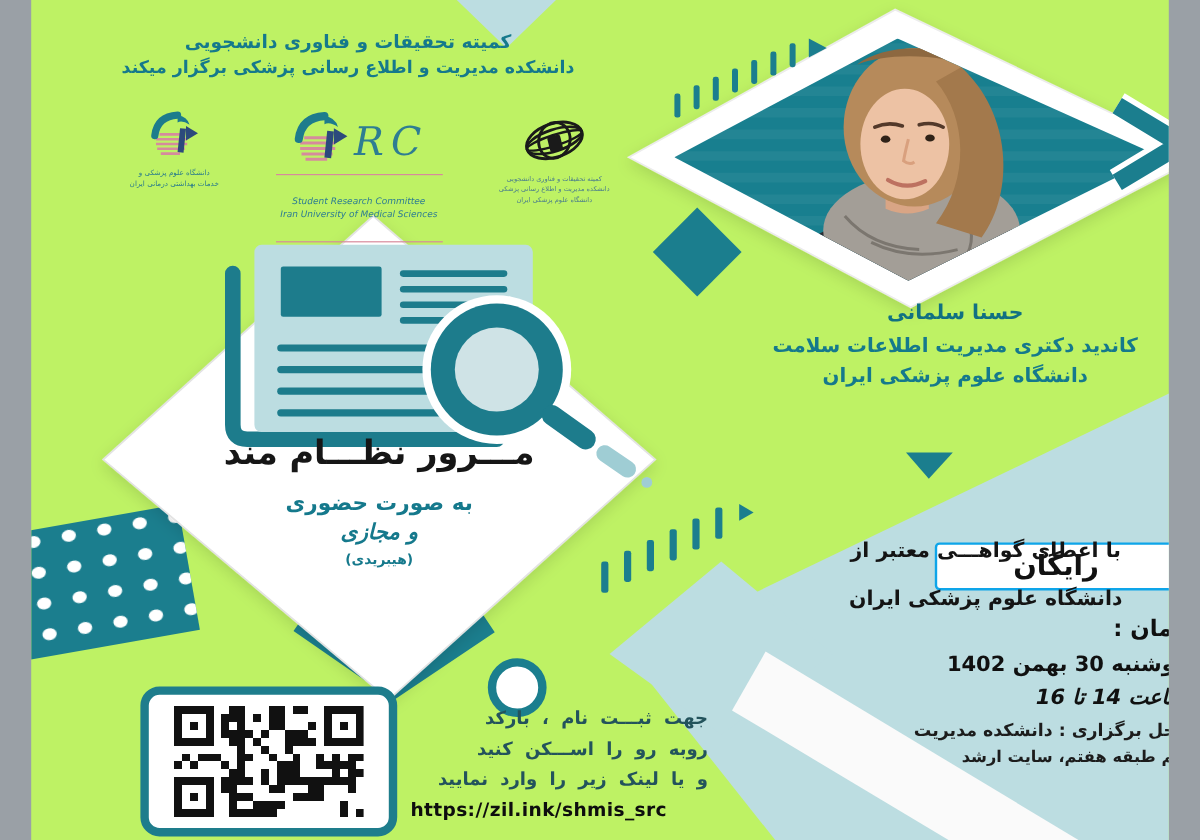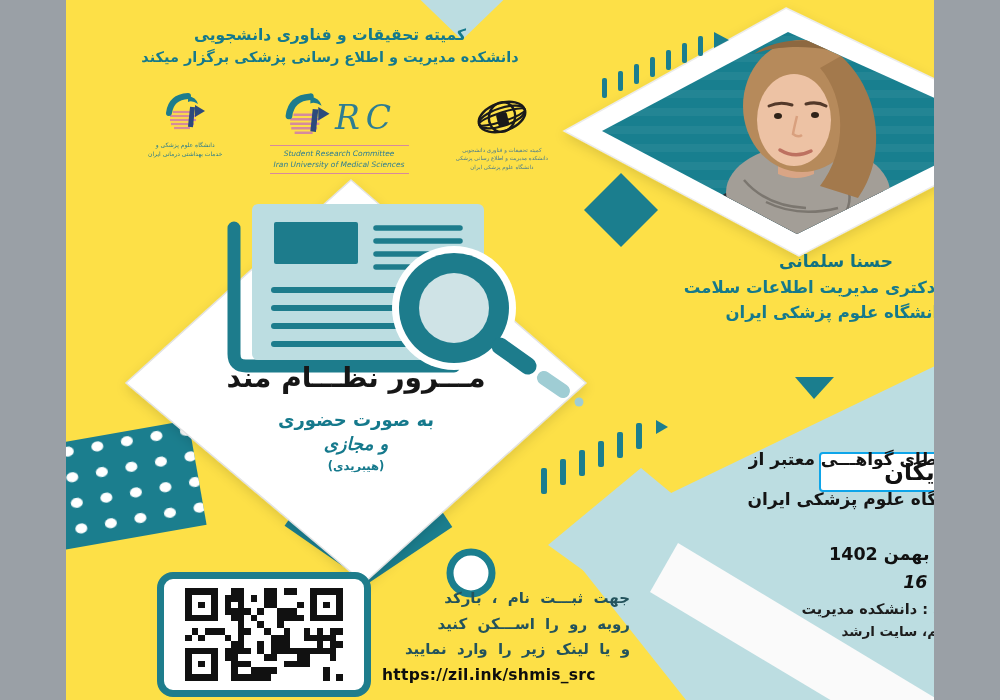--- a/index.html
+++ b/index.html
@@ -1,36 +1,36 @@
 <!DOCTYPE html>
 <html lang="fa"><head>
 <meta charset="utf-8">
 <style>
   html,body{margin:0;padding:0;background:#9aa0a6;}
   .stage{
-    position:relative;width:868px;height:700px;margin:0 auto;
-    background:#fde047;overflow:hidden;
+    position:relative;width:948px;height:700px;margin:0 auto;
+    background:#bef264;overflow:hidden;
     font-family:"DejaVu Sans",sans-serif;
   }
   .deco{position:absolute;inset:0;width:1000px;height:700px;z-index:1;}
   .txt{position:absolute;z-index:3;}
 
   
   .org-head{left:58px;top:26px;width:412px;text-align:center;color:#15798c;font-weight:bold;}
   .org-head .l1{font-size:15.5px;margin-bottom:5px;}
   .org-head .l2{font-size:14.5px;}
 
   
   .logos{left:82px;top:90px;width:400px;display:flex;justify-content:space-between;align-items:flex-start;}
   .logo{display:flex;flex-direction:column;align-items:center;}
   .logo .cap{font-size:6px;line-height:1.5;color:#2a7b8c;text-align:center;margin-top:2px;}
   .logo-src-row{display:flex;align-items:center;gap:2px;}
   .src-letters{font-family:"DejaVu Serif",serif;font-style:italic;font-size:33px;color:#2e7d92;letter-spacing:6px;line-height:1;}
   .src-cap{font-size:7.5px;font-style:italic;color:#2e7d92;text-align:center;line-height:1.5;
-           border-top:1px solid #d78a9c;border-bottom:1px solid #d78a9c;padding:2px 4px;margin-top:1px;}
+           border-top:1px solid #d78a9c;border-bottom:1px solid #d78a9c;padding:16px 4px;margin-top:1px;}
   .logo-black .cap{color:#4a7c8c;font-size:5.5px;}
 
   
   .speaker{left:565px;top:251px;width:410px;text-align:center;font-weight:bold;}
   .speaker .name{color:#117182;font-size:17px;margin-bottom:7px;}
   .speaker .deg{color:#15798c;font-size:16.5px;margin-bottom:6px;}
   .speaker .uni{color:#15798c;font-size:16.5px;}
 
   
   .topic{left:95px;top:360px;width:390px;text-align:center;}

